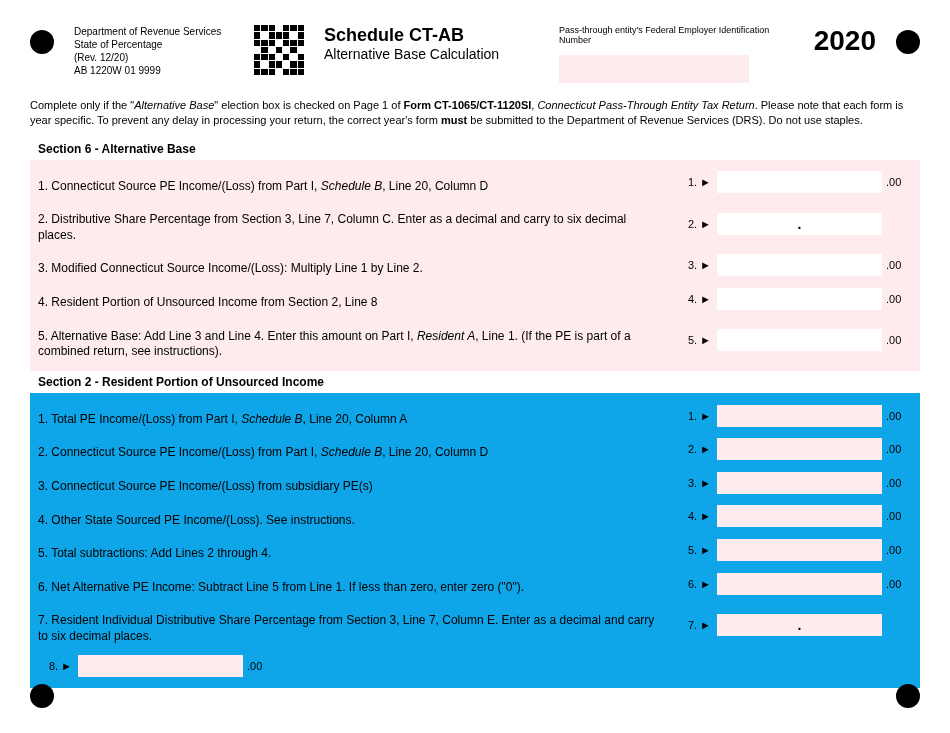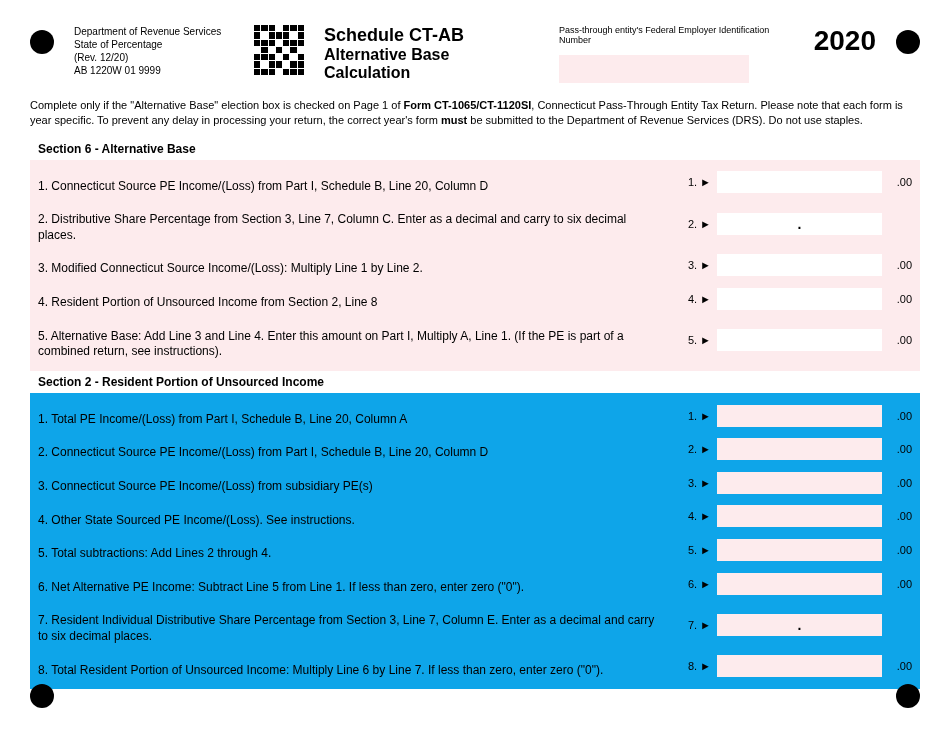--- a/index.html
+++ b/index.html
@@ -45,22 +45,22 @@
     .qr div.w { background: #fff; }
     .title-block {
       flex-shrink: 0;
       width: 215px;
     }
     .title-main {
       font-size: 18px;
       font-weight: bold;
     }
     .title-sub {
-      font-size: 16px;
-      font-weight: bold;
+      font-size: 14px;
+      font-weight: normal;
     }
     .fein-block {
       flex: 1;
     }
     .fein-label {
       font-size: 9px;
       margin-bottom: 10px;
     }
     .fein-box {
       width: 190px;
@@ -118,29 +118,29 @@
       border: none;
       display: flex;
       align-items: center;
       justify-content: center;
     }
     .band.white .line-input {
       background: #fdebed;
     }
     .line-suffix {
       width: 30px;
-      text-align: right;
+      text-align: left;
       font-size: 11px;
       padding-left: 4px;
     }
     .dot-sep {
       font-size: 14px;
       font-weight: bold;
     }
-    .italic { }
+    .italic { font-style: italic; }
     .bold { font-weight: bold; }
     .footer-dots {
       position: absolute;
       bottom: 25px;
       left: 30px;
       right: 30px;
       display: flex;
       justify-content: space-between;
     }
   </style>
@@ -244,21 +244,21 @@
       <div class="line-input"></div>
       <div class="line-suffix">.00</div>
     </div>
     <div class="line-row">
       <div class="line-desc"><span>4.  </span><span>Resident Portion of Unsourced Income from Section 2, Line 8</span></div>
       <div class="line-num-col">4. ►</div>
       <div class="line-input"></div>
       <div class="line-suffix">.00</div>
     </div>
     <div class="line-row">
-      <div class="line-desc"><span>5.  </span><span>Alternative Base: Add Line 3 and Line 4. Enter this amount on Part I, </span><span class="italic">Multiply A</span><span>, Line 1. (If the PE is part of a combined return, see instructions).</span></div>
+      <div class="line-desc"><span>5.  </span><span>Alternative Base: Add Line 3 and Line 4. Enter this amount on Part I, </span><span class="italic">Resident A</span><span>, Line 1. (If the PE is part of a combined return, see instructions).</span></div>
       <div class="line-num-col">5. ►</div>
       <div class="line-input"></div>
       <div class="line-suffix">.00</div>
     </div>
   </div>
 
 <div class="section-header">Section 2 - Resident Portion of Unsourced Income</div>
 <div class="band white" id="s2">
     <div class="line-row">
       <div class="line-desc"><span>1.  </span><span>Total PE Income/(Loss) from Part I, </span><span class="italic">Schedule B</span><span>, Line 20, Column A</span></div>
@@ -298,21 +298,20 @@
     </div>
     <div class="line-row">
       <div class="line-desc"><span>7.  </span><span>Resident Individual Distributive Share Percentage from Section 3, Line 7, Column E. Enter as a decimal and carry to six decimal places.</span></div>
       <div class="line-num-col">7. ►</div>
       <div class="line-input">
         <span class="dot-sep">.</span>
       </div>
       <div class="line-suffix"></div>
     </div>
     <div class="line-row">
-      <div class="line-desc"><span>8.  </span><span>Total Resident Portion of Unsourced Income: Multiply Line 6 by Line 7. If less than zero, enter zero ("0").</span></div>
       <div class="line-num-col">8. ►</div>
       <div class="line-input"></div>
       <div class="line-suffix">.00</div>
     </div>
   </div>
 
 <div class="footer-dots">
   <div class="dot" style="margin:0"></div>
   <div class="dot" style="margin:0"></div>
 </div>

